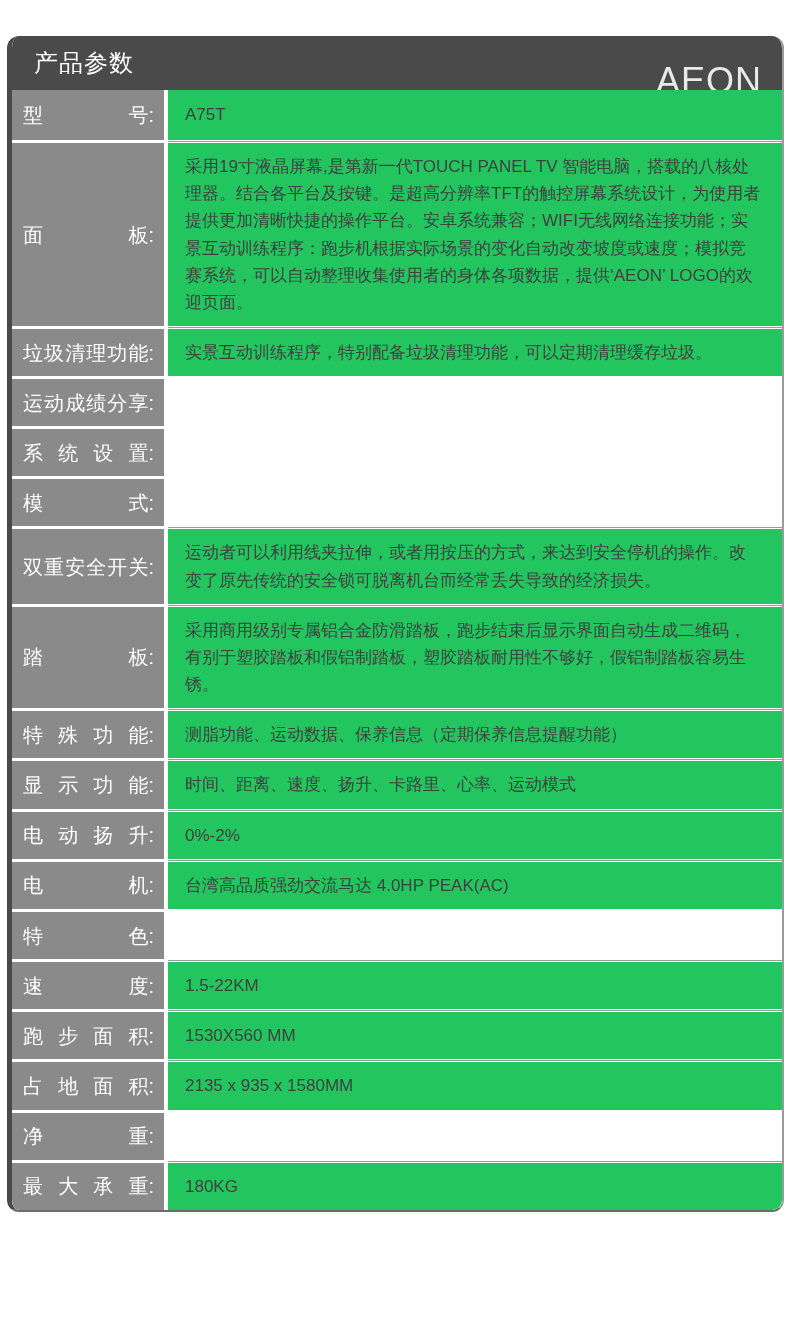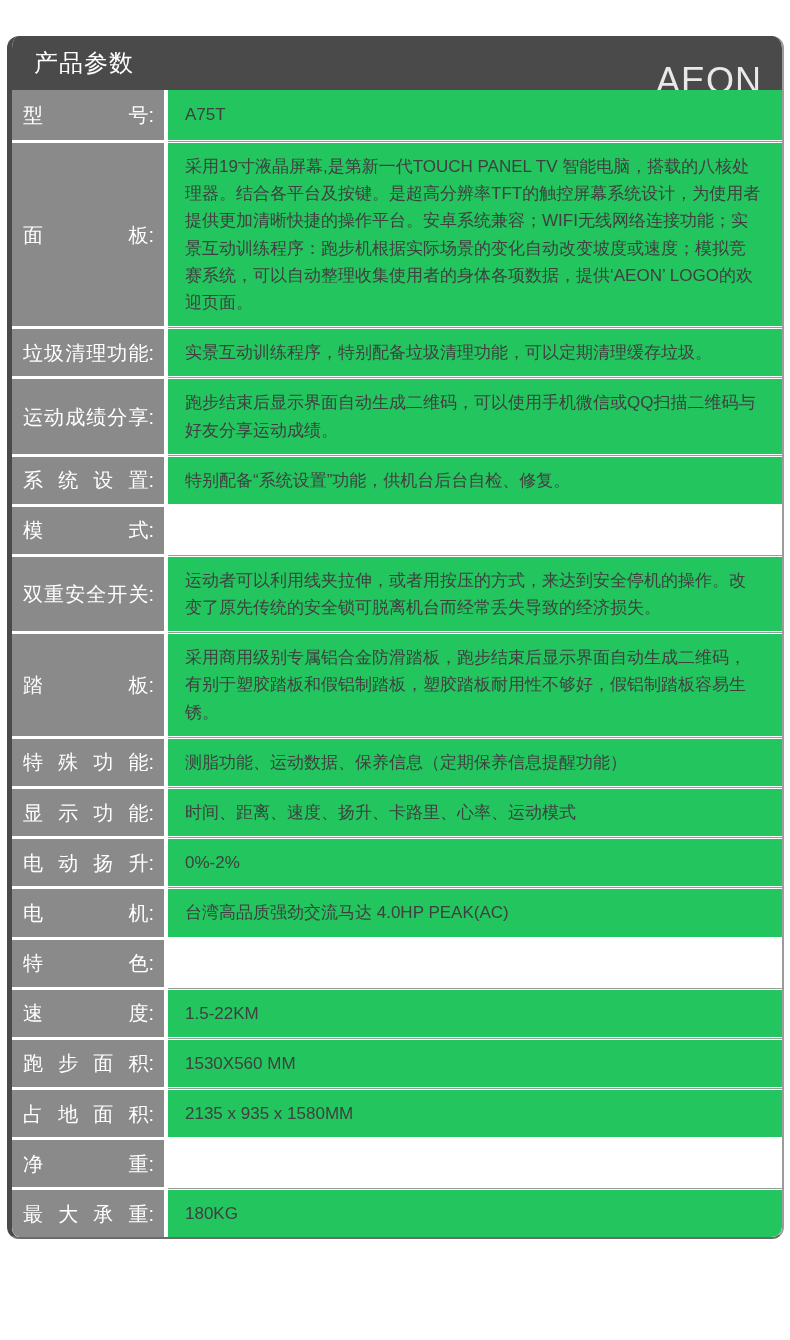--- a/index.html
+++ b/index.html
@@ -120,35 +120,29 @@
           <div class="label">
             <div class="label-inner">
               <span>运</span>
               <span>动</span>
               <span>成</span>
               <span>绩</span>
               <span>分</span>
               <span>享:</span>
             </div>
           </div>
-          <div class="value">
-            <span>跑步结束后显示界面自动生成二维码，可以使用手机微信或QQ扫描二维码与好友分享运动成绩。</span>
-          </div>
         </div>
         <div class="row">
           <div class="label">
             <div class="label-inner">
               <span>系</span>
               <span>统</span>
               <span>设</span>
               <span>置:</span>
             </div>
-          </div>
-          <div class="value">
-            <span>特别配备“系统设置”功能，供机台后台自检、修复。</span>
           </div>
         </div>
         <div class="row">
           <div class="label">
             <div class="label-inner">
               <span>模</span>
               <span>式:</span>
             </div>
           </div>
         </div>

